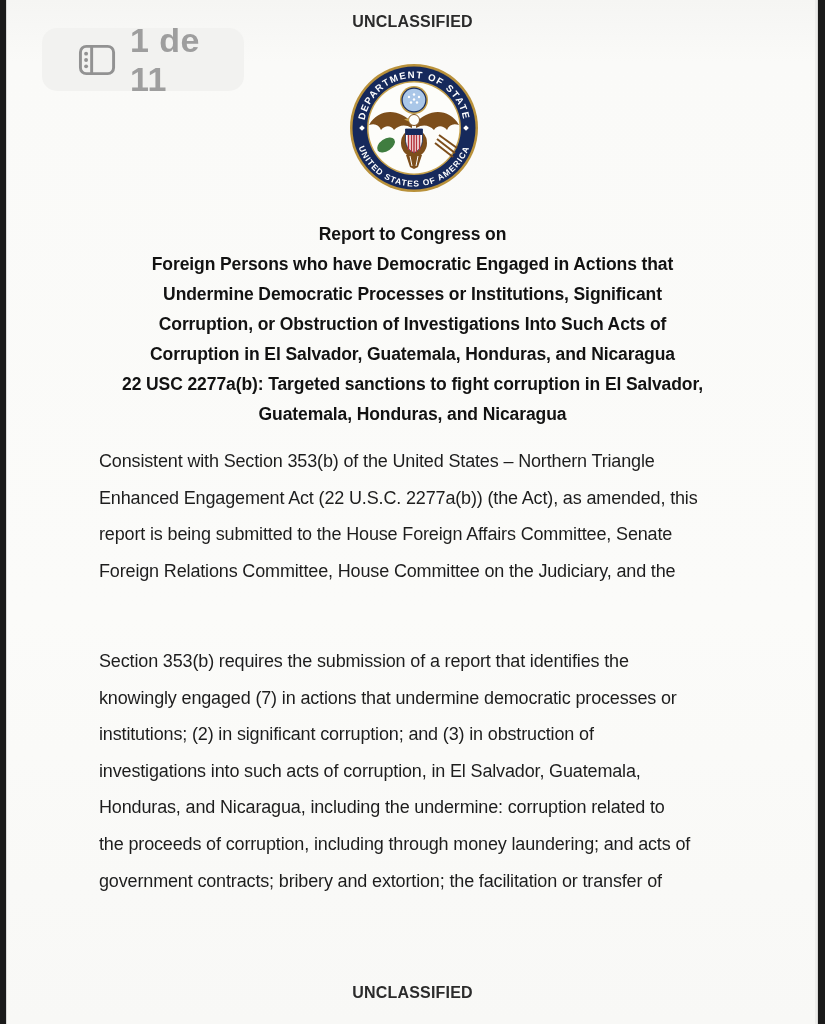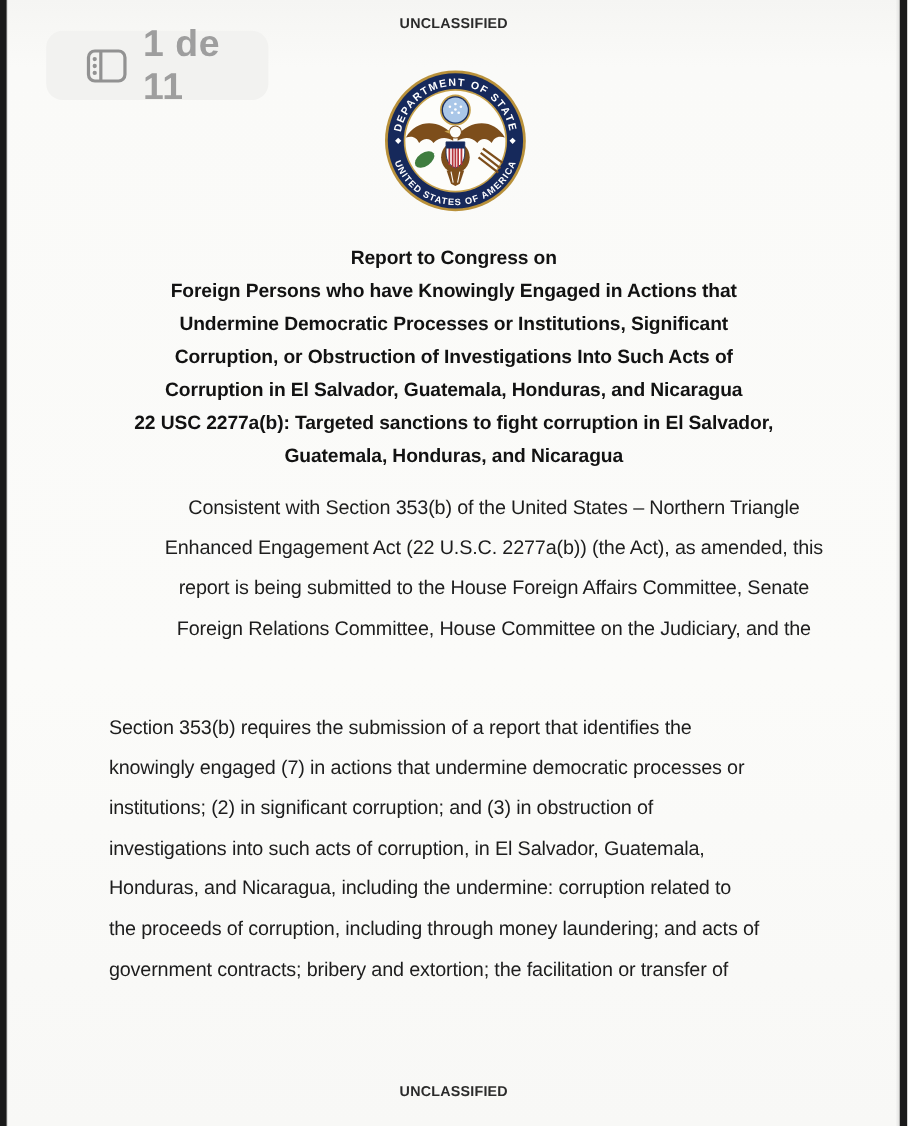--- a/index.html
+++ b/index.html
@@ -17,40 +17,40 @@
     background:#f2f2f0; border-radius:15px; display:flex; align-items:center;
     padding-left:36px; box-sizing:border-box; cursor:pointer;
   }
   .page-badge svg { display:block; }
   .page-badge-label {
     margin-left:13px; font-size:34px; font-weight:600; color:#9e9e9e; letter-spacing:.5px;
   }
 
   .classification {
     position:absolute; left:0; width:100%; text-align:center;
-    font-size:13px; font-weight:700; color:#2b2b2b; letter-spacing:.2px;
+    font-size:16px; font-weight:700; color:#2b2b2b; letter-spacing:.2px;
   }
   .classification.top { top:13px; }
   .classification.bottom { top:984px; }
 
   .seal { position:absolute; left:349px; top:63px; }
   .ring-text { fill:#ffffff; font-weight:700; font-family:"Liberation Sans","DejaVu Sans",sans-serif; }
 
   .title-block {
     position:absolute; top:219px; left:0; width:100%; text-align:center;
     font-weight:700; font-size:17.5px; color:#121212; letter-spacing:-.1px;
   }
   .title-block .line { line-height:30px; white-space:nowrap; }
 
   .para {
     position:absolute; left:99px; width:700px;
     font-size:18px; color:#1d1d1d; letter-spacing:-.15px;
   }
   .para .line { line-height:36.6px; white-space:nowrap; }
-  .para-1 { top:443px;text-align:center; }
+  .para-1 { top:443px; }
   .para-2 { top:643px; }
 </style>
 </head>
 <body>
 
 <div class="screen">
   <div class="edge edge-left"></div>
   <div class="edge edge-right"></div>
 
   <div class="classification top">UNCLASSIFIED</div>
@@ -113,21 +113,21 @@
     <path d="M60,55 l-5,1.5 l5,2 z" fill="#c5a04a"></path>
     <g>
       <path d="M56.5,66 h17 v10 c0,8 -4.5,12.5 -8.5,13.5 c-4,-1 -8.5,-5.5 -8.5,-13.5 Z" fill="#ffffff" stroke="#16295b" stroke-width="0.8"></path>
       <path d="M59.5,67 v20 M62.5,67 v22 M65,67 v23 M67.5,67 v22 M70.5,67 v20" stroke="#b6343c" stroke-width="1.6" fill="none"></path>
       <path d="M56.5,66 h17 v6 h-17 z" fill="#16295b"></path>
     </g>
   </svg>
 
   <div class="title-block">
     <div class="line">Report to Congress on</div>
-    <div class="line">Foreign Persons who have Knowingly Engaged in Actions that</div>
+    <div class="line">Foreign Persons who have Democratic Engaged in Actions that</div>
     <div class="line">Undermine Democratic Processes or Institutions, Significant</div>
     <div class="line">Corruption, or Obstruction of Investigations Into Such Acts of</div>
     <div class="line">Corruption in El Salvador, Guatemala, Honduras, and Nicaragua</div>
     <div class="line">22 USC 2277a(b): Targeted sanctions to fight corruption in El Salvador,</div>
     <div class="line">Guatemala, Honduras, and Nicaragua</div>
   </div>
 
   <div class="para para-1">
     <div class="line">Consistent with Section 353(b) of the United States – Northern Triangle</div>
     <div class="line">Enhanced Engagement Act (22 U.S.C. 2277a(b)) (the Act), as amended, this</div>

